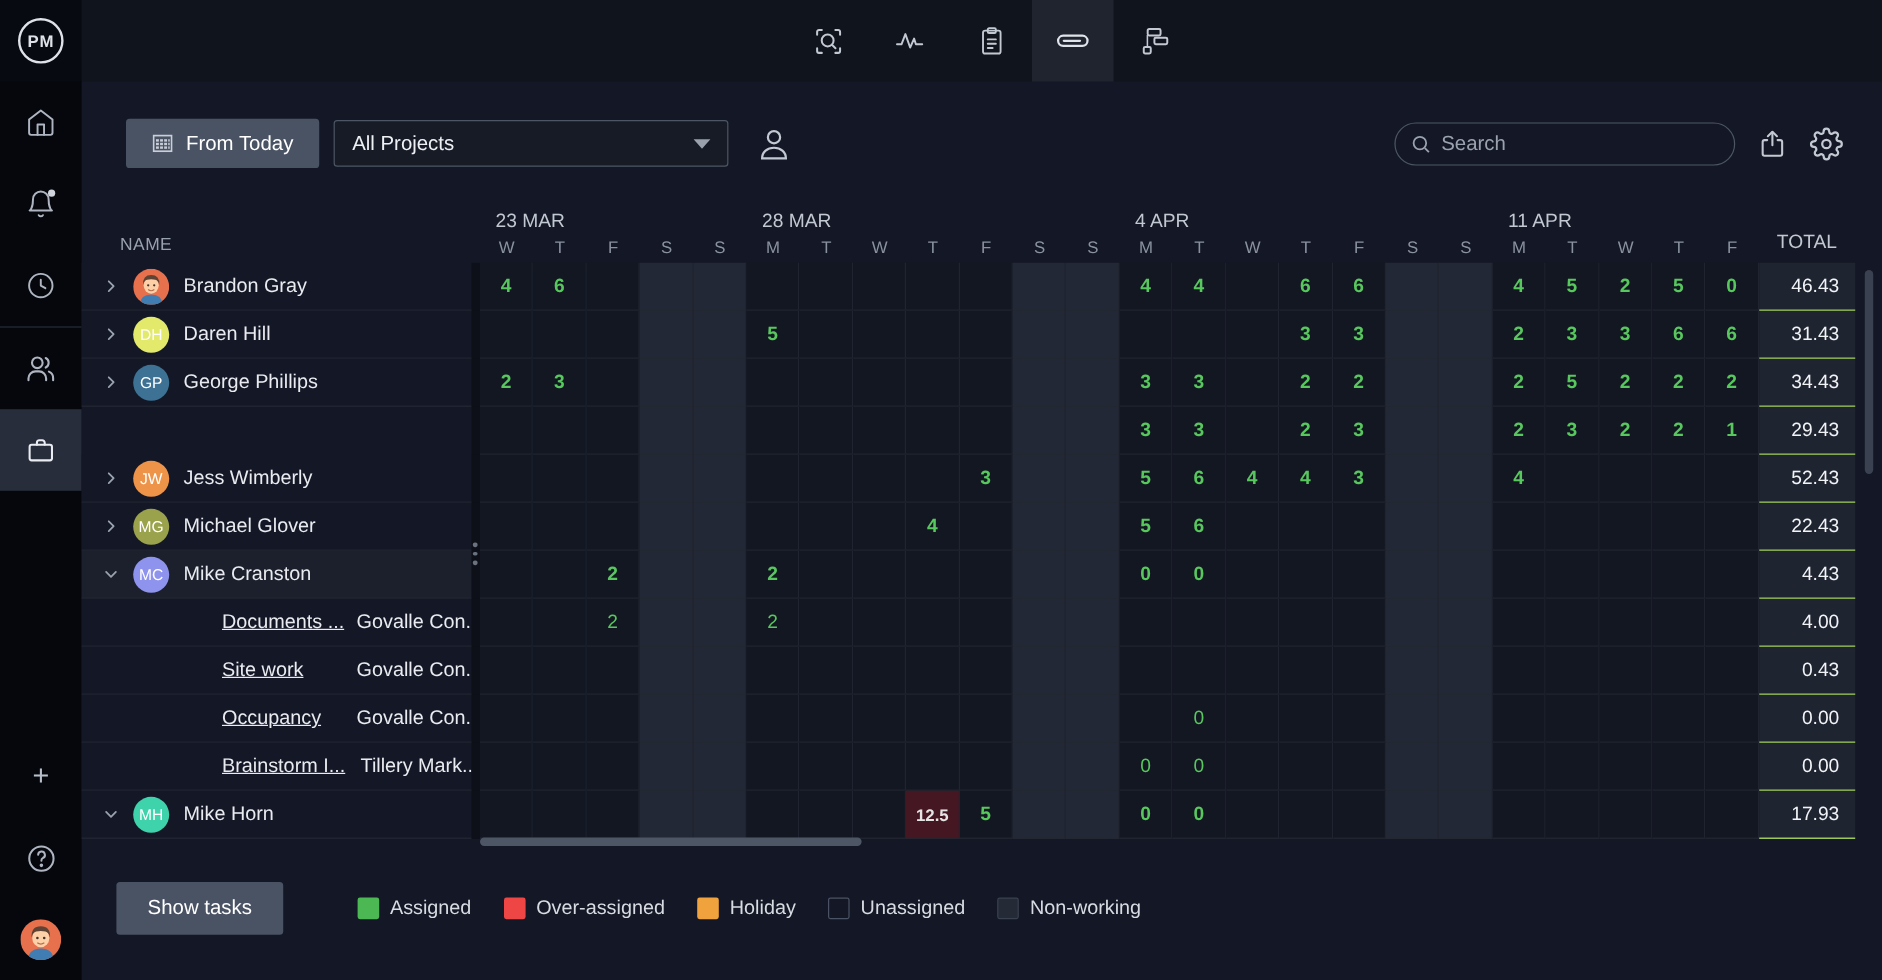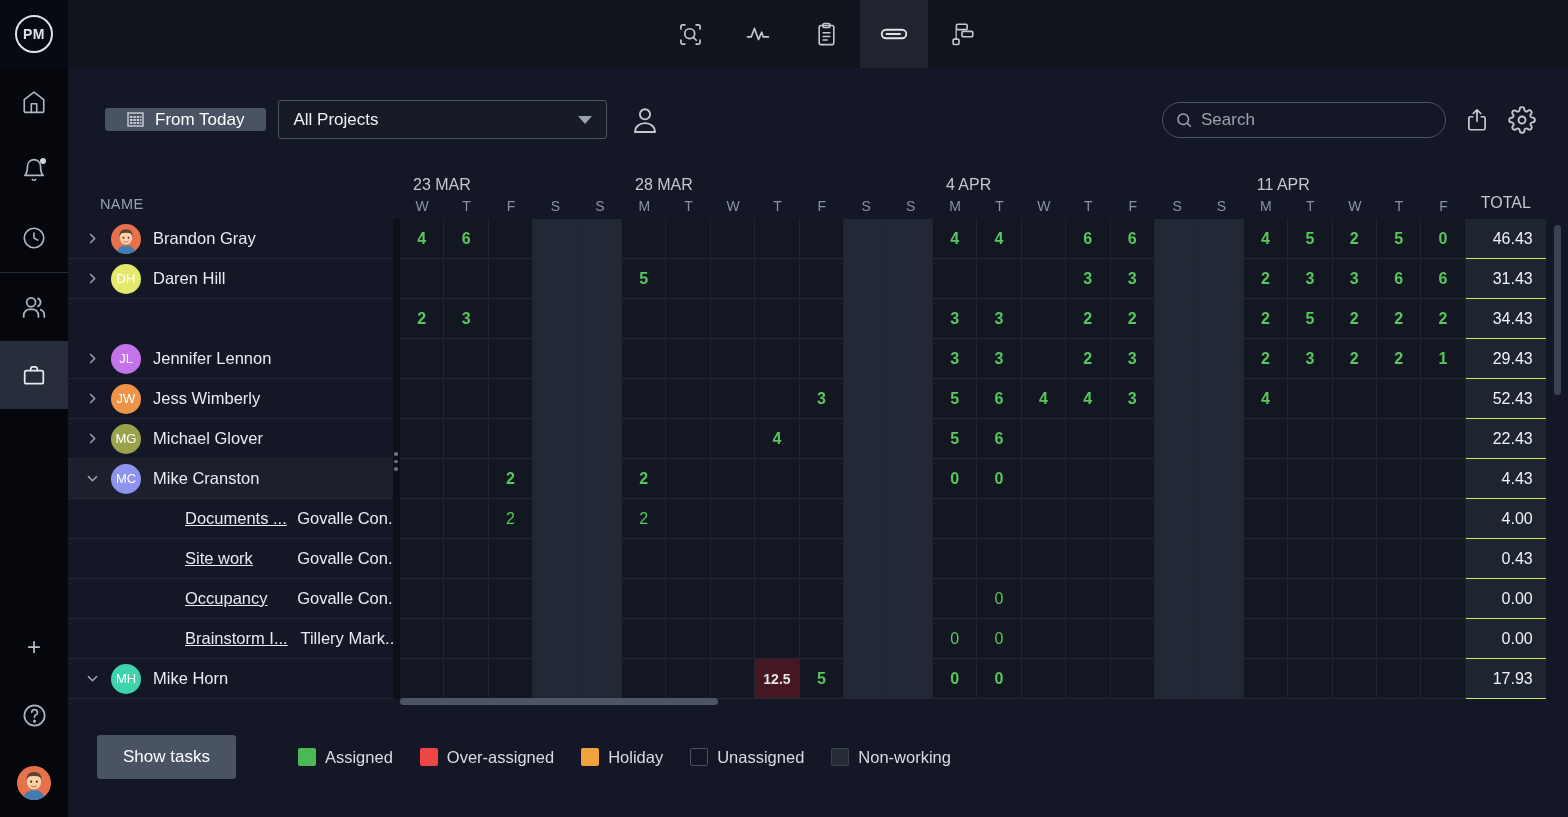--- a/index.html
+++ b/index.html
@@ -25,21 +25,21 @@
   
   .main { flex:1; position:relative; display:flex; flex-direction:column; }
 
   .topbar { height:68px; background:#10141d; display:flex; justify-content:center; flex-shrink:0; }
   .topbar-inner { display:flex; margin-left:16px; }
   .tab { width:68px; height:68px; display:flex; align-items:center; justify-content:center; color:#c3c9d3; cursor:pointer; }
   .tab.active { background:#20242f; color:#dfe3ea; }
 
   
   .controls { margin-top:31px; height:41px; display:flex; align-items:center; padding:0 32px 0 37px; flex-shrink:0; }
-  .btn-from-today { height:23px; display:flex; align-items:center; gap:11px; background:#4a5363; border:none; border-radius:3px;
+  .btn-from-today { height:41px; display:flex; align-items:center; gap:11px; background:#4a5363; border:none; border-radius:3px;
     color:#fff; font-size:17px; padding:0 22px; font-family:inherit; cursor:pointer; }
   .select-projects { margin-left:12px; width:329px; height:39px; background:#161b26; border:1px solid #4d5664; border-radius:3px;
     display:flex; align-items:center; padding:0 14px; font-size:17px; color:#eef0f4; cursor:pointer; }
   .caret-down { margin-left:auto; width:0; height:0; border-left:7px solid transparent; border-right:7px solid transparent; border-top:8px solid #9aa2ae; }
   .person-filter { margin-left:21px; color:#c3c9d3; cursor:pointer; display:flex; align-items:center; }
   .controls-right { margin-left:auto; display:flex; align-items:center; gap:18px; }
   .search-pill { width:284px; height:36px; border:1px solid #4d5664; border-radius:18px; background:transparent;
     display:flex; align-items:center; padding:0 12px; gap:8px; }
   .search-pill input { background:transparent; border:none; outline:none; color:#eef0f4; font-size:17px; font-family:inherit; width:210px; }
   .search-pill input::placeholder { color:#9aa2ae; }
@@ -434,55 +434,55 @@
             <div class="day-cell weekend bold"></div>
             <div class="day-cell weekend bold"></div>
             <div class="day-cell bold">2</div>
             <div class="day-cell bold">3</div>
             <div class="day-cell bold">3</div>
             <div class="day-cell bold">6</div>
             <div class="day-cell bold">6</div>
             <div class="total-cell">31.43</div>
           </div>
           <div class="row">
-            <div class="gap-cell"></div>
-            <div class="day-cell bold">2</div>
-            <div class="day-cell bold">3</div>
-            <div class="day-cell bold"></div>
-            <div class="day-cell weekend bold"></div>
-            <div class="day-cell weekend bold"></div>
-            <div class="day-cell bold"></div>
-            <div class="day-cell bold"></div>
-            <div class="day-cell bold"></div>
-            <div class="day-cell bold"></div>
-            <div class="day-cell bold"></div>
-            <div class="day-cell weekend bold"></div>
-            <div class="day-cell weekend bold"></div>
-            <div class="day-cell bold">3</div>
-            <div class="day-cell bold">3</div>
-            <div class="day-cell bold"></div>
-            <div class="day-cell bold">2</div>
-            <div class="day-cell bold">2</div>
-            <div class="day-cell weekend bold"></div>
-            <div class="day-cell weekend bold"></div>
-            <div class="day-cell bold">2</div>
-            <div class="day-cell bold">5</div>
-            <div class="day-cell bold">2</div>
-            <div class="day-cell bold">2</div>
-            <div class="day-cell bold">2</div>
-            <div class="total-cell">34.43</div>
-          </div>
-          <div class="row">
             <div class="name-cell">
               <span class="chev"><svg width="15" height="15" viewBox="0 0 24 24" fill="none" stroke="currentColor" stroke-width="2.4" stroke-linecap="round" stroke-linejoin="round">
                   <path d="M9 5.5 15.5 12 9 18.5"></path>
                 </svg></span>
-              <span class="avatar" style="background: rgb(196, 115, 234);">JL</span>
-              <span>Jennifer Lennon</span>
-            </div>
+              <span class="avatar" style="background: rgb(61, 114, 148);">GP</span>
+              <span>George Phillips</span>
+            </div>
+            <div class="gap-cell"></div>
+            <div class="day-cell bold">2</div>
+            <div class="day-cell bold">3</div>
+            <div class="day-cell bold"></div>
+            <div class="day-cell weekend bold"></div>
+            <div class="day-cell weekend bold"></div>
+            <div class="day-cell bold"></div>
+            <div class="day-cell bold"></div>
+            <div class="day-cell bold"></div>
+            <div class="day-cell bold"></div>
+            <div class="day-cell bold"></div>
+            <div class="day-cell weekend bold"></div>
+            <div class="day-cell weekend bold"></div>
+            <div class="day-cell bold">3</div>
+            <div class="day-cell bold">3</div>
+            <div class="day-cell bold"></div>
+            <div class="day-cell bold">2</div>
+            <div class="day-cell bold">2</div>
+            <div class="day-cell weekend bold"></div>
+            <div class="day-cell weekend bold"></div>
+            <div class="day-cell bold">2</div>
+            <div class="day-cell bold">5</div>
+            <div class="day-cell bold">2</div>
+            <div class="day-cell bold">2</div>
+            <div class="day-cell bold">2</div>
+            <div class="total-cell">34.43</div>
+          </div>
+          <div class="row">
             <div class="gap-cell"></div>
             <div class="day-cell bold"></div>
             <div class="day-cell bold"></div>
             <div class="day-cell bold"></div>
             <div class="day-cell weekend bold"></div>
             <div class="day-cell weekend bold"></div>
             <div class="day-cell bold"></div>
             <div class="day-cell bold"></div>
             <div class="day-cell bold"></div>
             <div class="day-cell bold"></div>

